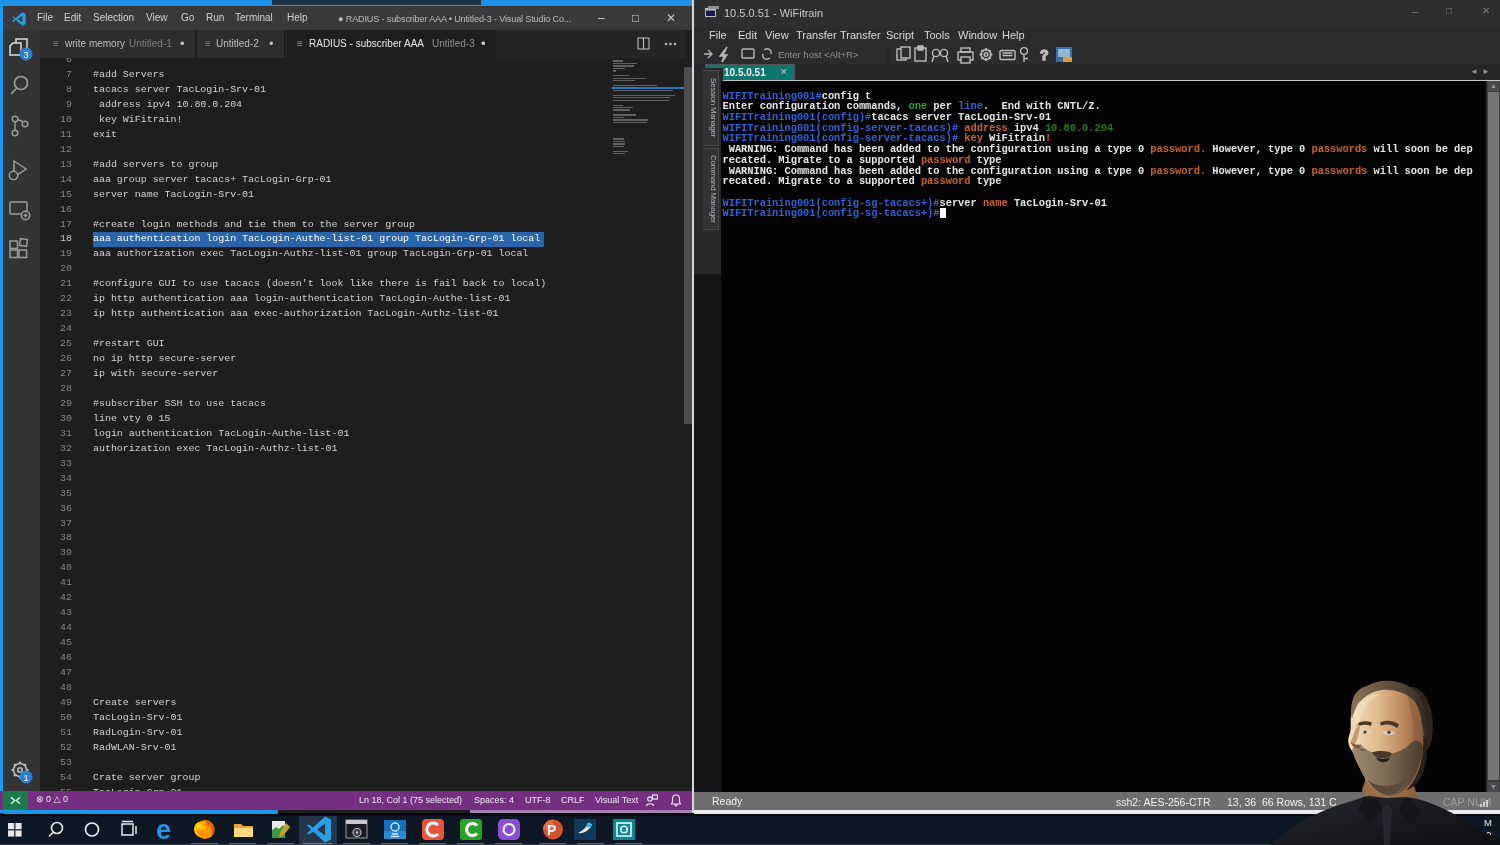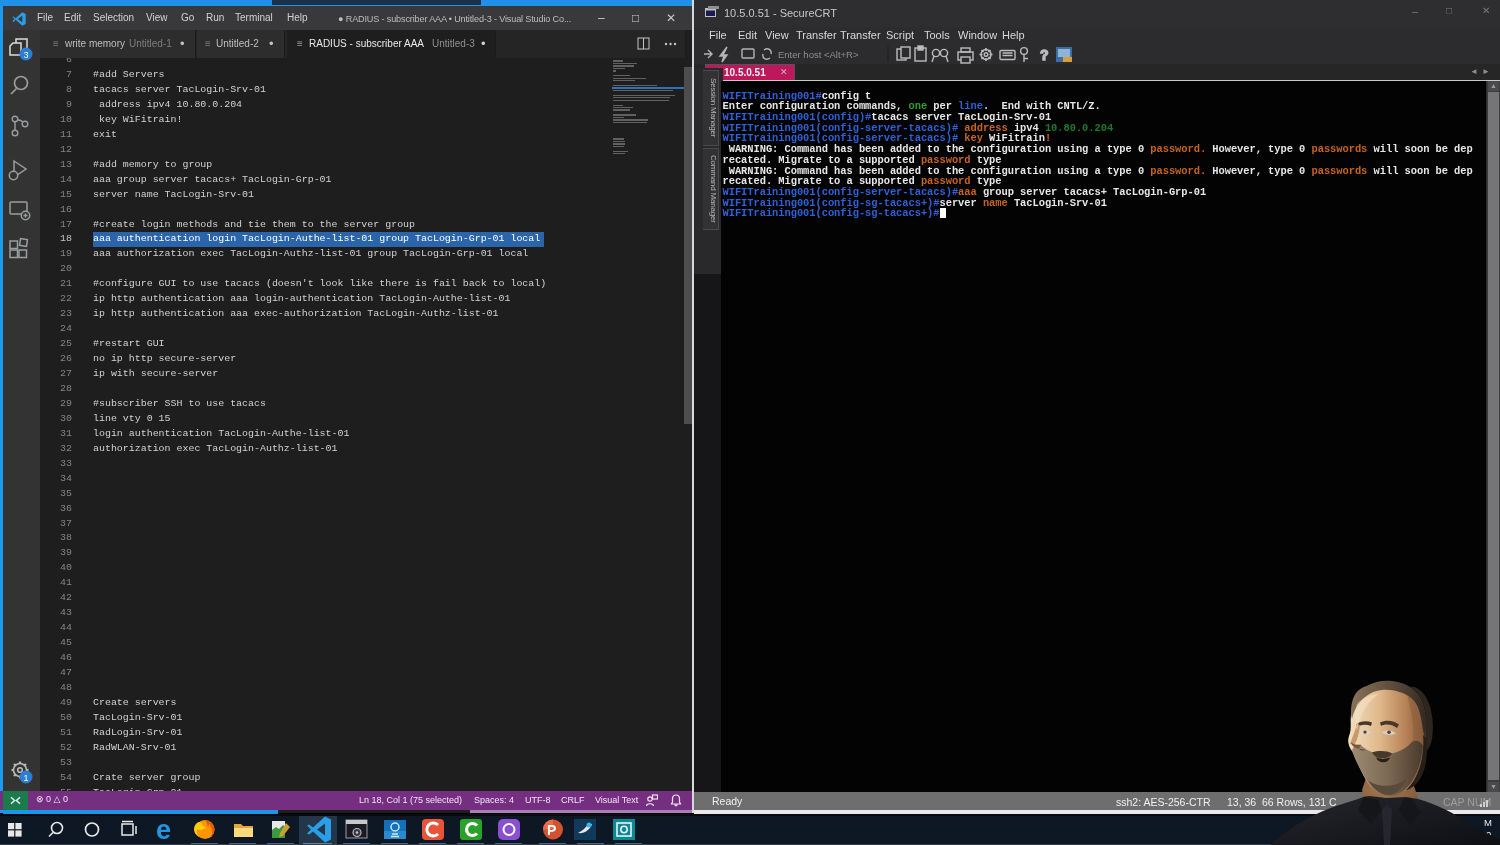--- a/index.html
+++ b/index.html
@@ -181,21 +181,21 @@
     <div class="ln" style="top:25.95px;color:#858585">8</div>
     <div class="cl" style="top:25.95px;color:#d2d2d2">tacacs server TacLogin-Srv-01</div>
     <div class="ln" style="top:40.9px;color:#858585">9</div>
     <div class="cl" style="top:40.9px;color:#d2d2d2"> address ipv4 10.80.0.204</div>
     <div class="ln" style="top:55.849999999999994px;color:#858585">10</div>
     <div class="cl" style="top:55.849999999999994px;color:#d2d2d2"> key WiFitrain!</div>
     <div class="ln" style="top:70.8px;color:#858585">11</div>
     <div class="cl" style="top:70.8px;color:#d2d2d2">exit</div>
     <div class="ln" style="top:85.75px;color:#858585">12</div>
     <div class="ln" style="top:100.69999999999999px;color:#858585">13</div>
-    <div class="cl" style="top:100.69999999999999px;color:#d2d2d2">#add memory to group</div>
+    <div class="cl" style="top:100.69999999999999px;color:#d2d2d2">#add servers to group</div>
     <div class="ln" style="top:115.64999999999999px;color:#858585">14</div>
     <div class="cl" style="top:115.64999999999999px;color:#d2d2d2">aaa group server tacacs+ TacLogin-Grp-01</div>
     <div class="ln" style="top:130.6px;color:#858585">15</div>
     <div class="cl" style="top:130.6px;color:#d2d2d2">server name TacLogin-Srv-01</div>
     <div class="ln" style="top:145.54999999999998px;color:#858585">16</div>
     <div class="ln" style="top:160.5px;color:#858585">17</div>
     <div class="cl" style="top:160.5px;color:#d2d2d2">#create login methods and tie them to the server group</div>
     <div class="ln" style="top:175.45px;color:#c6c6c6">18</div>
     <div class="cl" style="top:175.45px;color:#ffffff">aaa authentication login TacLogin-Authe-list-01 group TacLogin-Grp-01 local</div>
     <div class="ln" style="top:190.39999999999998px;color:#858585">19</div>
@@ -309,21 +309,21 @@
     </svg>
 </div>
 
 <div id="scrt" class="abs">
   <div id="crt-title">
     <svg style="position:absolute;left:11px;top:6px" width="14" height="13" viewBox="0 0 14 13">
         <rect x="0" y="2" width="11" height="9" fill="#c0c0c0"></rect>
         <rect x="1" y="4.5" width="9" height="5.5" fill="#1a1a50"></rect>
         <rect x="3" y="0" width="11" height="3" fill="#909090"></rect>
       </svg>
-    <span style="position:absolute;left:30px;top:7px">10.5.0.51 - SecureCRT</span>
+    <span style="position:absolute;left:30px;top:7px">10.5.0.51 - WiFitrain</span>
     <span style="position:absolute;left:718px;top:5px;color:#7a7a7a">–</span>
     <span style="position:absolute;left:752px;top:5px;color:#7a7a7a;font-size:10px">□</span>
     <span style="position:absolute;left:788px;top:5px;color:#7a7a7a;font-size:10px">✕</span>
   </div>
   <div id="crt-menu">
     <span style="left:15px">File</span>
       <span style="left:44px">Edit</span>
       <span style="left:71px">View</span>
     <span style="left:102px">Transfer</span>
       <span style="left:146px">Transfer</span>
@@ -361,21 +361,21 @@
         <circle cx="330" cy="7" r="3.4"></circle>
           <path d="M330 10 v8 M330 14.5 h4"></path>
         <text x="346" y="16" font-size="14" fill="#bcbcbc" font-family="Liberation Sans" font-weight="bold">?</text>
       </g>
       <rect x="362" y="3" width="16" height="15" fill="#3a6ea5"></rect>
         <rect x="364" y="5" width="12" height="8" fill="#8fb4d8"></rect>
         <rect x="369" y="13" width="9" height="5" fill="#d8a03c"></rect>
     </svg>
   </div>
   <div id="crt-tabs">
-    <div style="position:absolute;left:11px;top:0;width:90px;height:26px;background:#be185d;border:1px solid #555;border-bottom:none">
+    <div style="position:absolute;left:11px;top:0;width:90px;height:26px;background:#0f766e;border:1px solid #555;border-bottom:none">
       <svg style="position:absolute;left:3px;top:2px" width="12" height="11" viewBox="0 0 12 11">
           <path d="M1 6 L4 9 L11 1" stroke="#18b018" stroke-width="2.6" fill="none"></path>
         </svg>
       <span style="position:absolute;left:18px;top:1.5px;color:#f0f0f0;font-size:10px;font-weight:bold">10.5.0.51</span>
       <span style="position:absolute;left:74px;top:1.5px;color:#c0c0c0;font-size:9px">✕</span>
     </div>
     <span style="position:absolute;right:22px;top:3px;color:#909090;font-size:8px">◄</span>
     <span style="position:absolute;right:10px;top:3px;color:#909090;font-size:8px">►</span>
   </div>
   <div style="position:absolute;left:0;top:80px;width:100%;height:1px;background:#c8c8c8"></div>
@@ -389,21 +389,20 @@
   <div id="crt-term">
       <div class="tl" style="top:8.5px"><span class="tb">WIFITraining001#</span>config t</div>
       <div class="tl" style="top:19.22px">Enter configuration commands, <span class="tg">one</span> per <span class="tb">line</span>.  End with CNTL/Z.</div>
       <div class="tl" style="top:29.94px"><span class="tb">WIFITraining001(config)#</span>tacacs server TacLogin-Srv-01</div>
       <div class="tl" style="top:40.660000000000004px"><span class="tb">WIFITraining001(config-server-tacacs)# </span><span class="to">address</span> ipv4 <span class="tdg">10.80.0.204</span></div>
       <div class="tl" style="top:51.38px"><span class="tb">WIFITraining001(config-server-tacacs)# </span><span class="to">key</span> WiFitrain<span class="to">!</span></div>
       <div class="tl" style="top:62.1px"> WARNING: Command has been added to the configuration using a type 0 <span class="to">password.</span> However, type 0 <span class="to">passwords</span> will soon be dep</div>
       <div class="tl" style="top:72.82000000000001px">recated. Migrate to a supported <span class="to">password</span> type</div>
       <div class="tl" style="top:83.54px"> WARNING: Command has been added to the configuration using a type 0 <span class="to">password.</span> However, type 0 <span class="to">passwords</span> will soon be dep</div>
       <div class="tl" style="top:94.26px">recated. Migrate to a supported <span class="to">password</span> type</div>
-      <div class="tl" style="top:104.98px"><span class="tb">WIFITraining001(config-server-tacacs)#</span><span class="to">aaa</span> group server tacacs+ TacLogin-Grp-01</div>
       <div class="tl" style="top:115.7px"><span class="tb">WIFITraining001(config-sg-tacacs+)#</span>server <span class="to">name</span> TacLogin-Srv-01</div>
       <div class="tl" style="top:126.42px"><span class="tb">WIFITraining001(config-sg-tacacs+)#</span><span style="display:inline-block;width:6px;height:10px;background:#fff;vertical-align:-1.5px"></span></div>
     </div>
 
   <div id="crt-scroll">
     <div style="position:absolute;left:1px;top:0;width:11px;height:10px;background:#4a4a4c;color:#999;font-size:7px;text-align:center;line-height:10px">▲</div>
     <div style="position:absolute;left:1px;top:11px;width:11px;height:688px;background:#757577"></div>
     <div style="position:absolute;left:1px;top:701px;width:11px;height:10px;background:#4a4a4c;color:#999;font-size:7px;text-align:center;line-height:10px">▼</div>
   </div>
 

